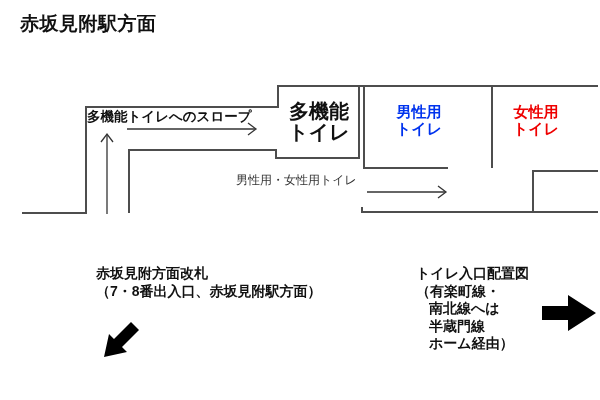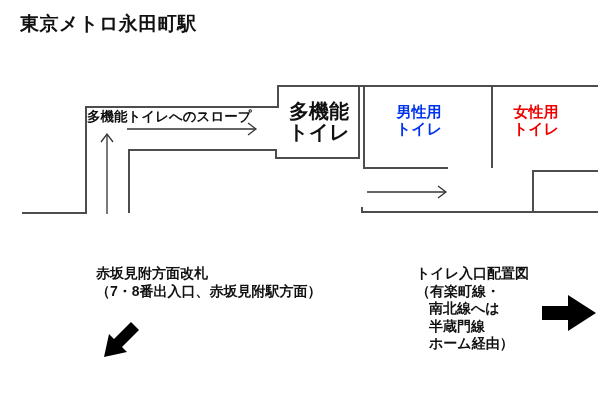--- a/index.html
+++ b/index.html
@@ -20,21 +20,21 @@
   #gate-text{left:96px;top:265px;}
   #platform-text{left:416px;top:265px;}
   .indent{margin-left:13px;}
 </style>
 </head>
 <body>
 
 <div id="stage">
 
   <div id="title" class="abs">
-    <div>東京メトロ永田町駅</div>
+    <div>赤坂見附駅方面</div>
   </div>
 
   <svg id="plan-svg" class="abs" width="600" height="400" viewBox="0 0 600 400">
 
     <g fill="none" stroke="#4d4d4d" stroke-width="2">
       <path d="M22,213 H86 V107 H278 V86 H598"></path>
       <path d="M129,213 V150 H276 V158 H359 V86"></path>
       <path d="M364,86 V168 H448"></path>
       <path d="M492,86 V168"></path>
       <path d="M533,212 V171 H598"></path>
@@ -73,20 +73,21 @@
     <div>男性用</div>
     <div>トイレ</div>
   </div>
 
   <div id="womens-label" class="abs room-label" style="color: rgb(238, 0, 0);">
     <div>女性用</div>
     <div>トイレ</div>
   </div>
 
   <div class="abs slope-label-2">
+    <div>男性用・女性用トイレ</div>
   </div>
 
   <div id="gate-text" class="abs dest">
     <div>赤坂見附方面改札</div>
     <div>（7・8番出入口、赤坂見附駅方面）</div>
   </div>
 
   <div id="platform-text" class="abs dest">
     <div>トイレ入口配置図</div>
     <div>（有楽町線・</div>

